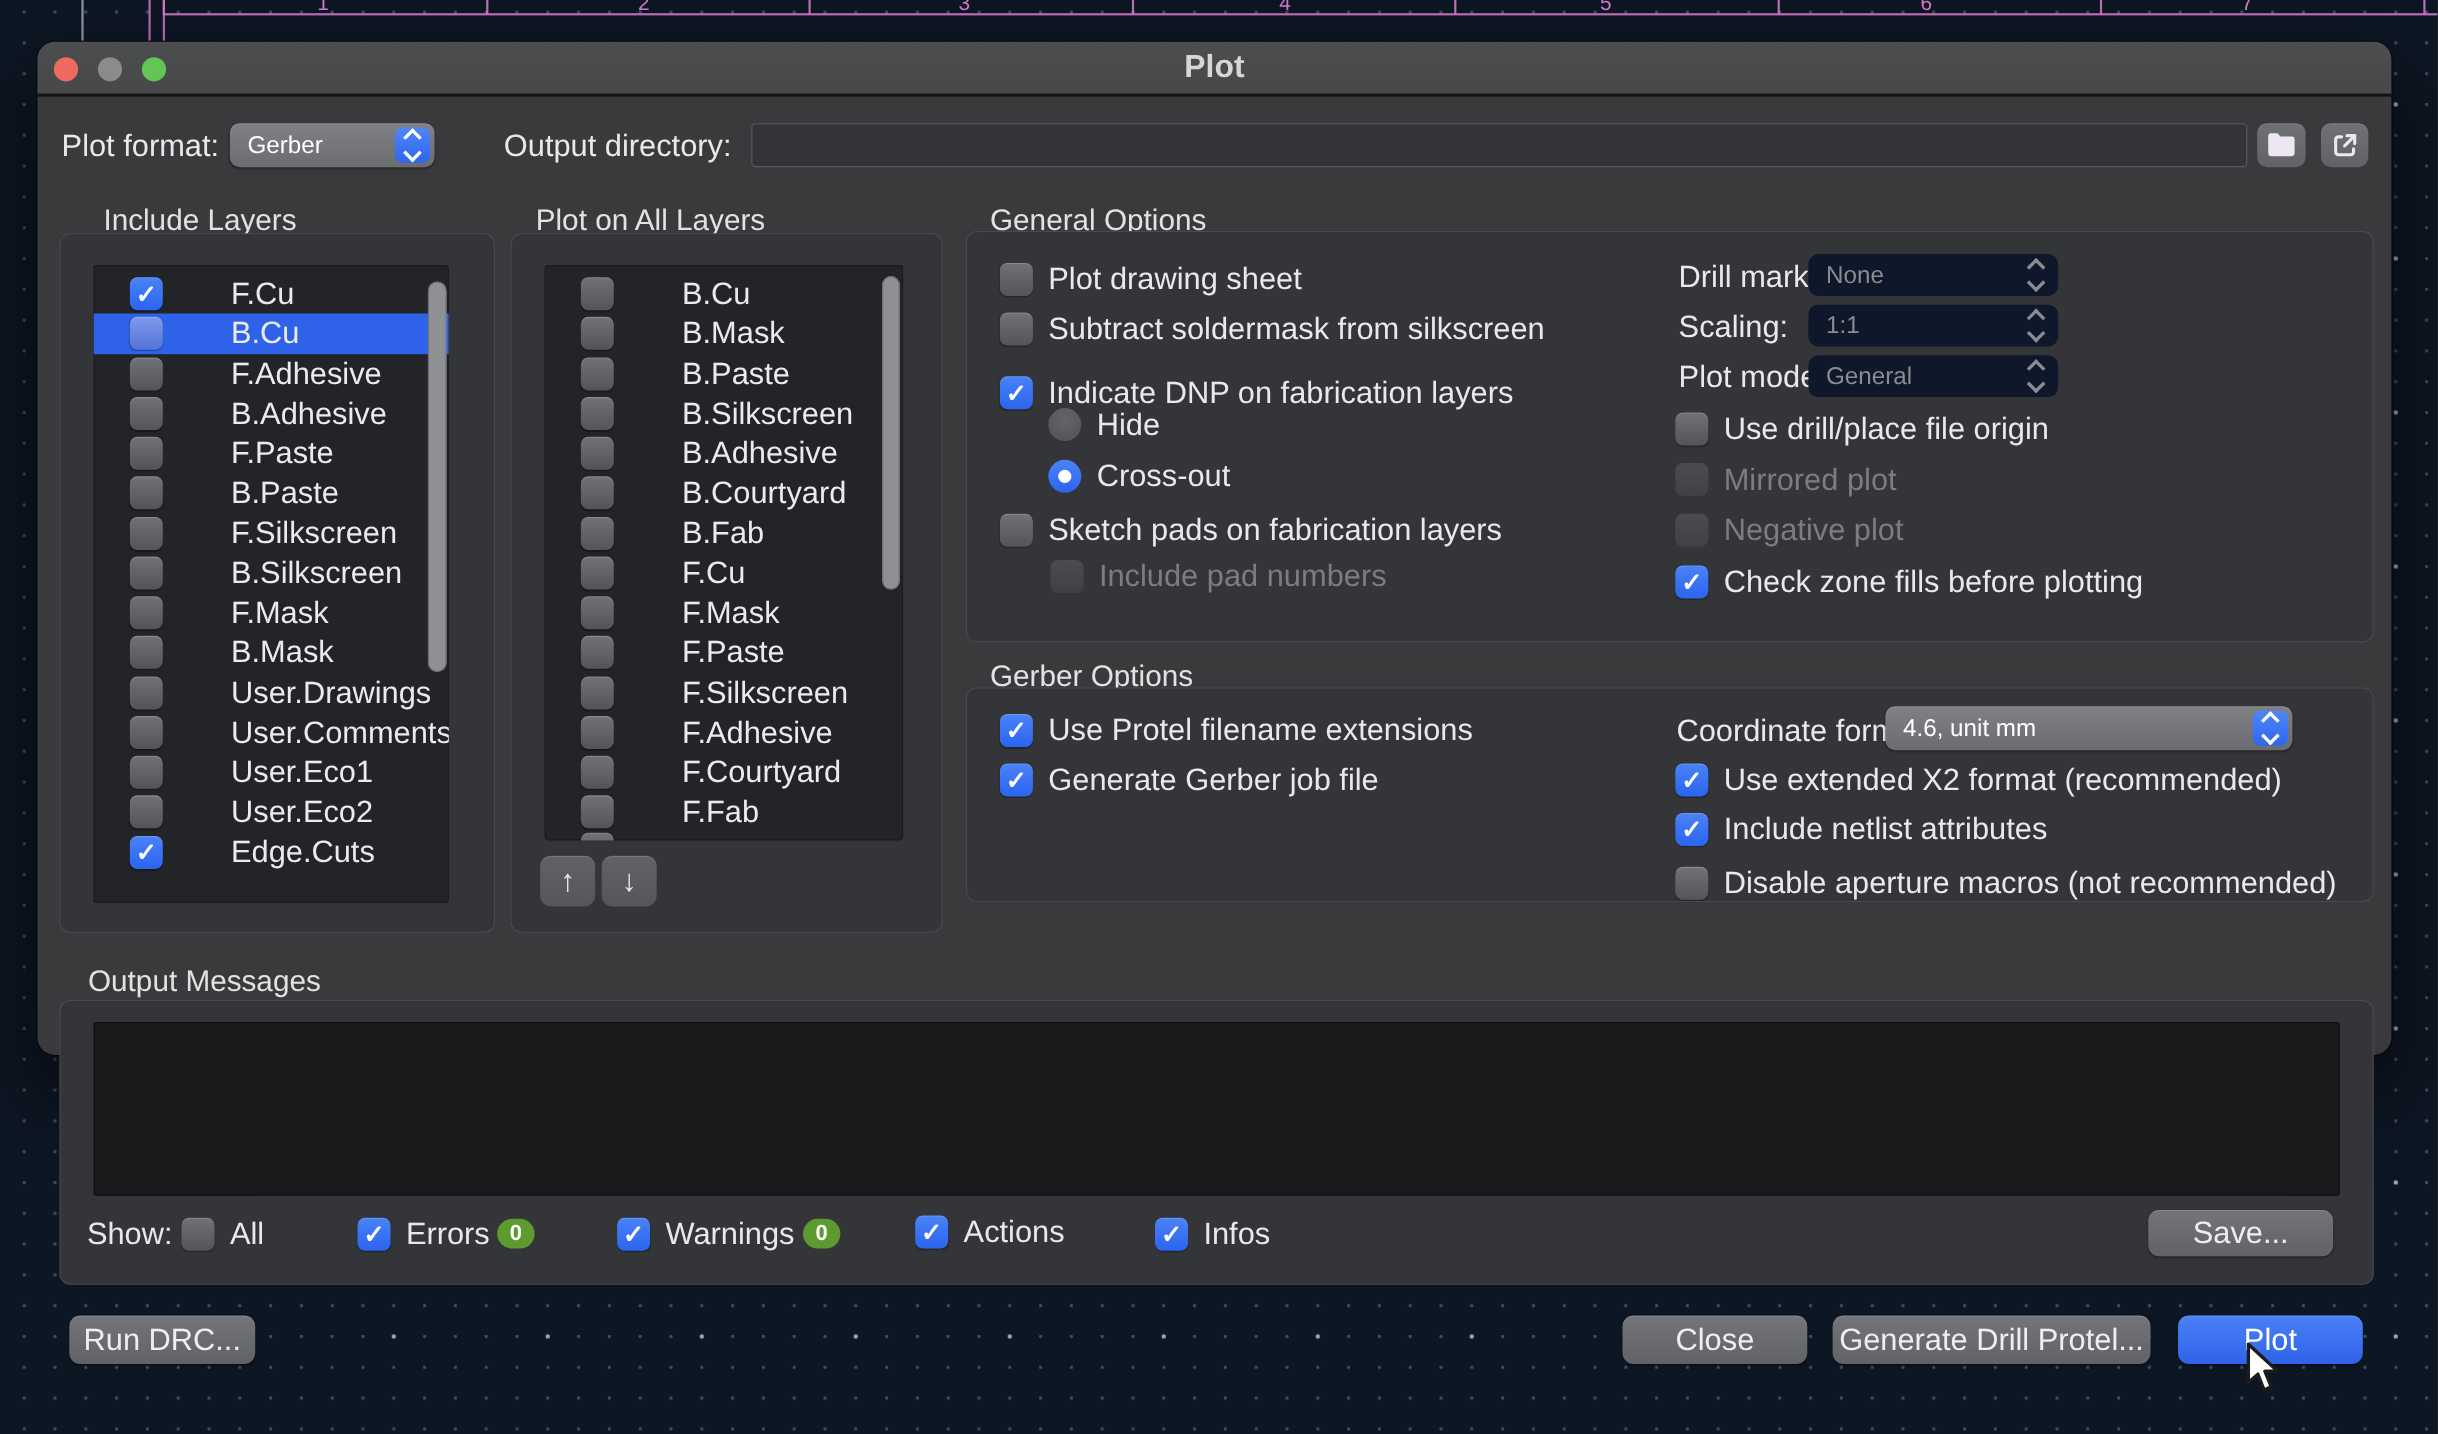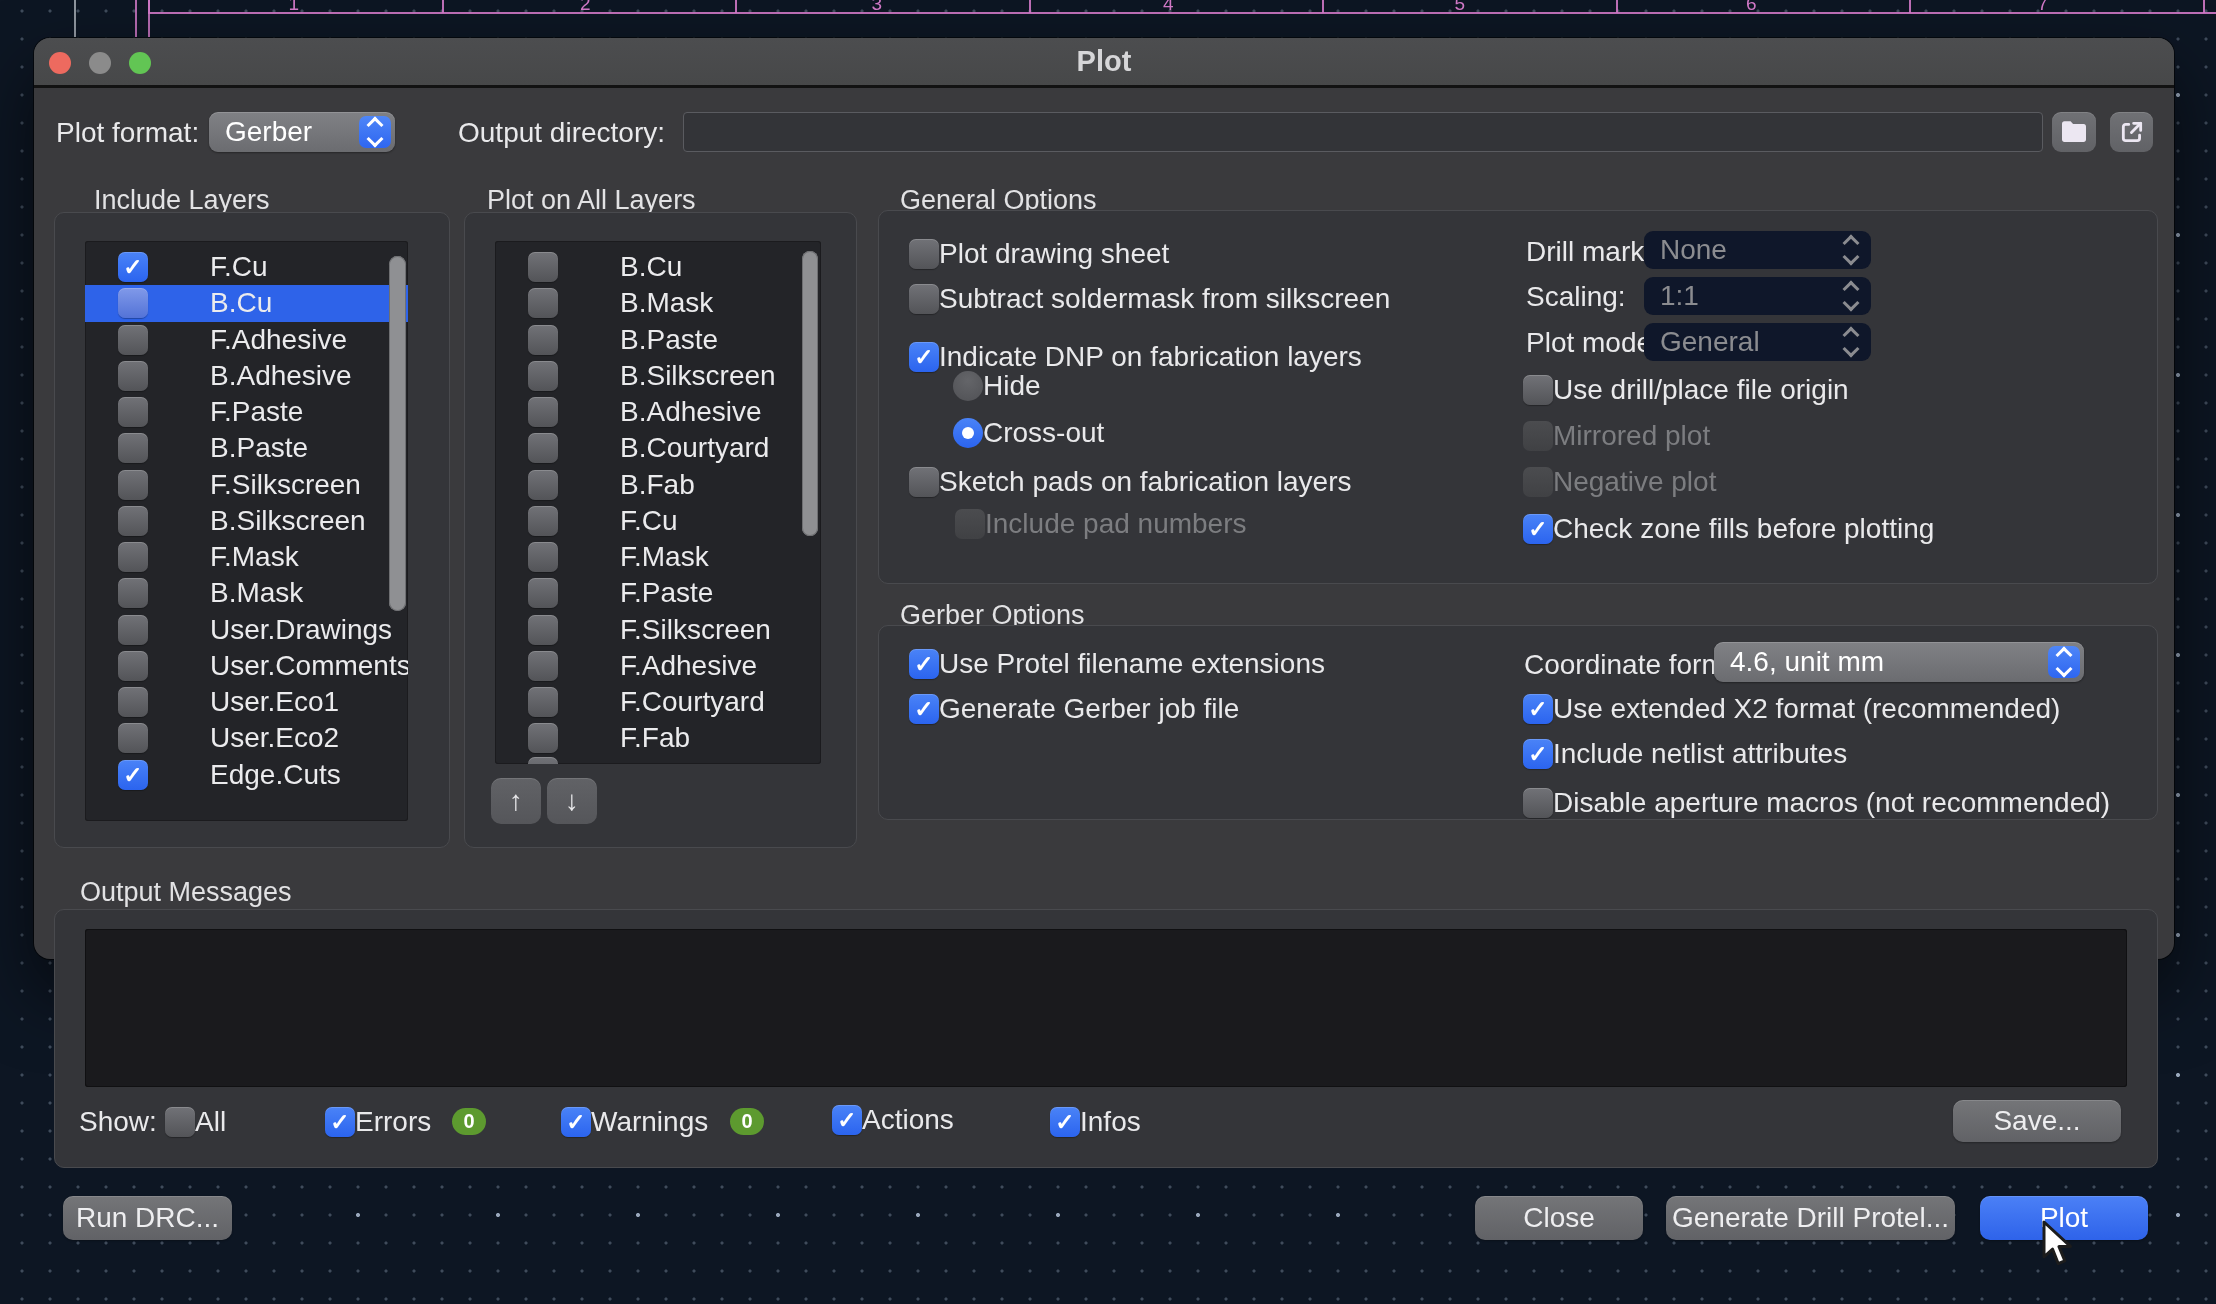--- a/index.html
+++ b/index.html
@@ -35,21 +35,21 @@
   .light.red{left:15px;background:#ed6a5f}
   .light.gray{left:55px;background:#8b8b8b}
   .light.green{left:95px;background:#62c554}
 
   .lbl{position:absolute;height:30px;line-height:30px;color:#e9e9eb;font-size:28px;white-space:nowrap}
   .seclbl{position:absolute;height:28px;line-height:28px;color:#e2e2e4;font-size:27px;white-space:nowrap}
 
   
   .dd{position:absolute;border-radius:9px;background:linear-gradient(#808185,#6b6c70);
     display:flex;align-items:center;box-shadow:inset 0 1px 0 rgba(255,255,255,.15),0 1px 2px rgba(0,0,0,.35)}
-  .dd .txt{flex:1;padding-left:16px;color:#fff;font-size:28px;white-space:nowrap;overflow:hidden}
+  .dd .txt{flex:1;padding-left:16px;color:#fff;font-size:22px;white-space:nowrap;overflow:hidden}
   .dd .step{width:32px;height:32px;margin-right:4px;border-radius:7px;flex:none;
     background:linear-gradient(#4e86f8,#2e66f0);display:flex;flex-direction:column;align-items:center;justify-content:center}
   .chev{width:9px;height:9px;border:solid #fff;border-width:0 3px 3px 0}
   .chev.up{transform:rotate(-135deg);margin-bottom:1px}
   .chev.dn{transform:rotate(45deg);margin-top:1px}
   .dd.disabled{background:#0f172a;box-shadow:none}
   .dd.disabled .txt{color:#8b8c90}
   .dd.disabled .step{background:transparent}
   .dd.disabled .chev{border-color:#8b8c90}
 
@@ -68,21 +68,21 @@
   .lrow.sel{background:#2e63e9}
   .thumb{position:absolute;border-radius:9px;background:#8f9093;box-shadow:inset 0 0 0 1px #6e6f72}
 
   
   .cb{width:30px;height:30px;border-radius:7px;flex:none;position:relative;
     background:linear-gradient(#717277,#535458);box-shadow:inset 0 1px 0 rgba(255,255,255,.18),0 1px 1px rgba(0,0,0,.3)}
   .cb.on{background:linear-gradient(#4a83f7,#2b64ef)}
   .cb.on::after{content:"\2713";position:absolute;inset:0;color:#fff;font-size:23px;line-height:30px;
     text-align:center;font-weight:bold}
   .sel .cb{background:linear-gradient(#8099e9,#5373d7)}
-  .opt{position:absolute;display:flex;align-items:center;}
+  .opt{position:absolute;display:flex;align-items:center;gap:14px}
   .opt .olabel{color:#e9e9eb;font-size:28px;white-space:nowrap}
   .opt.dis .olabel{color:#7c7d80}
   .opt.dis .cb{background:linear-gradient(#4b4c4f,#404144);box-shadow:none}
   .radio{width:30px;height:30px;border-radius:50%;flex:none;position:relative;
     background:radial-gradient(circle at 50% 32%,#646569,#505155)}
   .radio.on{background:linear-gradient(#4a83f7,#2b64ef)}
   .radio.on::after{content:"";position:absolute;left:9px;top:9px;width:12px;height:12px;border-radius:50%;background:#fff}
 
   
   .console{position:absolute;background:#1a1a1d;border-radius:3px;box-shadow:inset 0 0 0 1px #101012}

